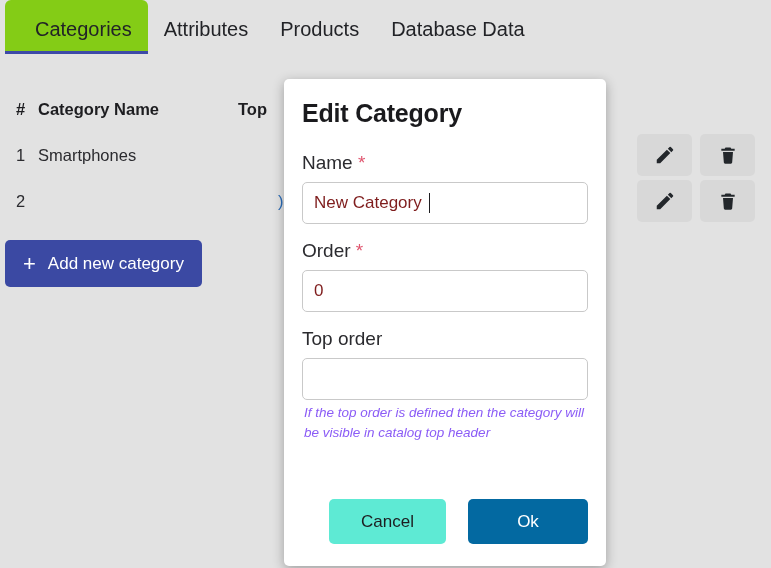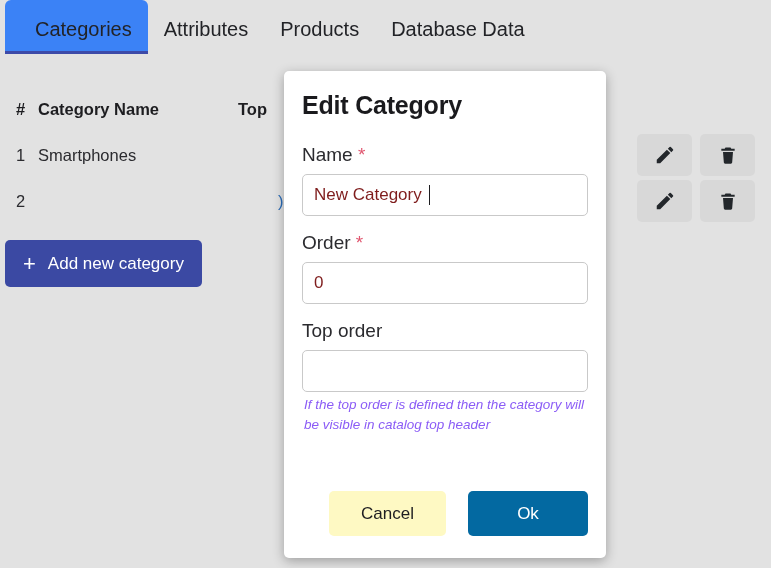--- a/index.html
+++ b/index.html
@@ -33,21 +33,21 @@
     font-size: 20px;
     color: #222327;
     line-height: 1.1;
     white-space: nowrap;
     background: transparent;
     border: none;
     font-family: "Liberation Sans", sans-serif;
   }
   .tab.first { margin-left: 5px; }
   .tab.active {
-    background: #3b82f6;
+    background: #84cc16;
     border-radius: 6px 6px 0 0;
     padding-left: 30px;
   }
   .tab.active::after {
     content: "";
     position: absolute;
     left: 0; right: 0; bottom: 0;
     height: 3px;
     background: #3d4aa8;
   }
@@ -113,21 +113,21 @@
   }
   .plus-icon {
     font-size: 22px;
     line-height: 1;
     font-weight: 300;
   }
 
   
   .modal {
     position: absolute;
-    left: 284px; top: 71px;
+    left: 284px; top: 79px;
     width: 322px;
     height: 487px;
     background: #ffffff;
     border-radius: 5px;
     box-shadow: 0 3px 12px rgba(0,0,0,0.30);
     padding: 20px 18px 18px 18px;
   }
   .modal-title {
     font-size: 25px;
     font-weight: bold;
@@ -180,21 +180,21 @@
   .btn {
     height: 45px;
     border: none;
     border-radius: 5px;
     font-size: 17px;
     font-family: "Liberation Sans", sans-serif;
     cursor: pointer;
   }
   .btn-cancel {
     width: 117px;
-    background: #fef9c3;
+    background: #5eead4;
     color: #1d1d20;
   }
   .btn-ok {
     width: 120px;
     background: #0369a1;
     color: #ffffff;
   }
 </style>
 </head>
 <body>

